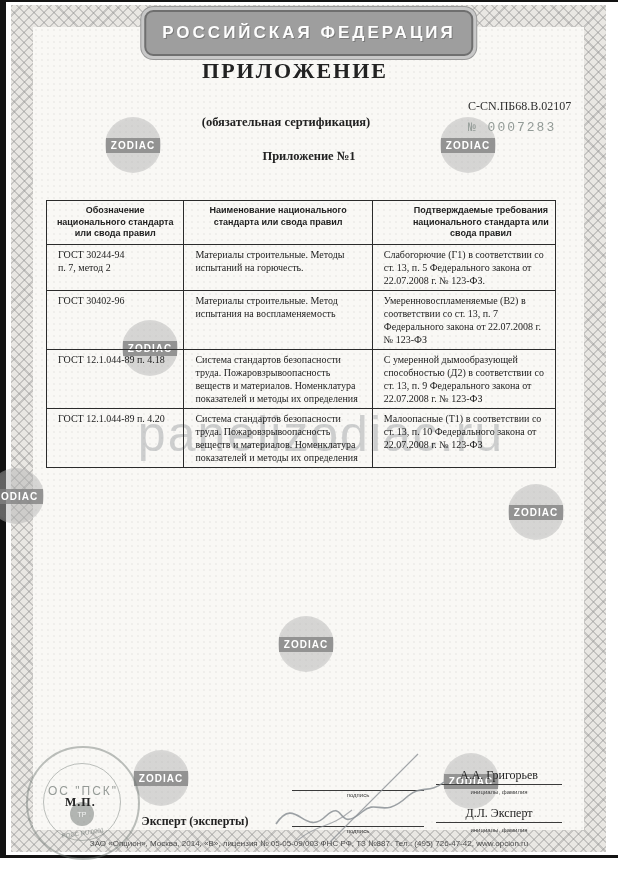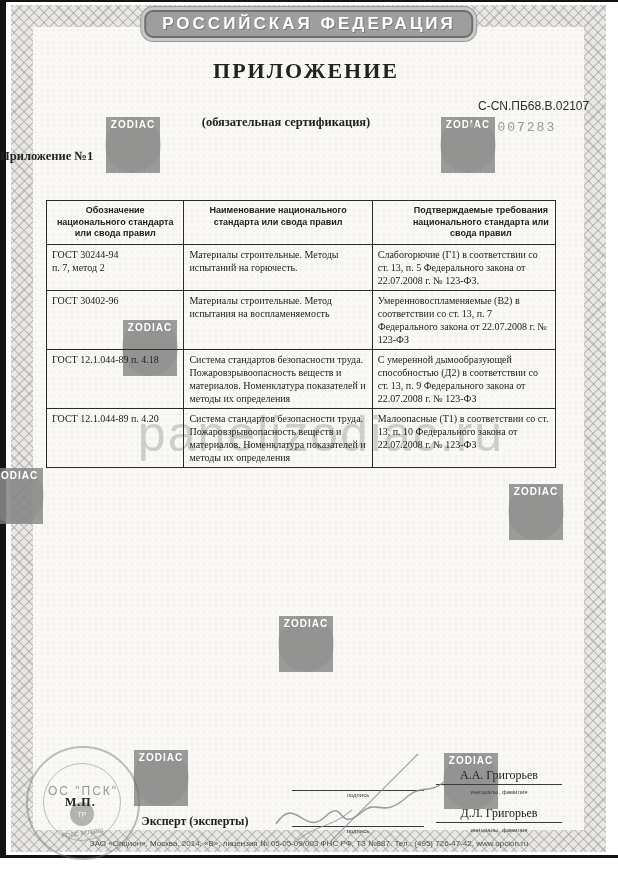--- a/index.html
+++ b/index.html
@@ -11,50 +11,50 @@
   .border-band{position:absolute;left:11px;top:5px;width:595px;height:847px;
     background:
       repeating-linear-gradient(45deg, rgba(140,140,140,.38) 0 1.5px, transparent 1.5px 7px),
       repeating-linear-gradient(135deg, rgba(140,140,140,.38) 0 1.5px, transparent 1.5px 7px),
       #e9e7e3;}
   .paper{position:absolute;left:33px;top:27px;width:551px;height:803px;background:#f9f8f5;
     background-image:radial-gradient(rgba(150,150,150,.10) 1px, transparent 1px);
     background-size:6px 6px;}
   
   .banner{position:absolute;top:10px;left:50%;transform:translateX(-50%);z-index:4;
-    background:#9e9e9e;border:2px solid #6f6f6f;border-radius:9px;padding:2px 16px;
+    background:#9e9e9e;border:2px solid #6f6f6f;border-radius:9px;padding:11px 16px;
     box-shadow:0 0 0 3px #c8c8c8, 0 0 0 4px #9a9a9a;}
   .banner span{color:#fdfdfd;font-family:"Liberation Sans",sans-serif;font-weight:bold;
     font-size:17px;letter-spacing:3px;text-shadow:1px 1px 0 #7a7a7a;white-space:nowrap;}
   
   .abs{position:absolute;z-index:3;}
-  .title{left:0;top:58px;width:590px;text-align:center;font-size:22px;font-weight:bold;letter-spacing:2px;margin-left:11px;}
+  .title{left:0;top:58px;width:590px;text-align:center;font-size:22px;font-weight:bold;letter-spacing:2px;}
   .subtitle{left:0;top:95px;width:558px;text-align:center;font-size:14px;font-weight:bold;letter-spacing:.5px;}
-  .cert-number{left:478px;top:99px;font-family:Liberation Sans, sans-serif;font-size:12px;color:#2e2e2e;}
+  .cert-number{left:468px;top:99px;font-family:Liberation Serif, serif;font-size:12px;color:#2e2e2e;}
   .cert-type{left:16px;top:115px;width:540px;text-align:center;font-size:12.5px;font-weight:bold;}
   .form-number{left:468px;top:120px;font-family:"Liberation Mono",monospace;font-size:13px;
     letter-spacing:2px;color:#939b97;}
-  .appendix-title{left:0;top:149px;width:618px;text-align:left;font-size:12.5px;font-weight:bold;}
+  .appendix-title{left:0;top:149px;width:618px;text-align:center;font-size:12.5px;font-weight:bold;}
   .appendix-desc{left:49px;top:163px;width:520px;text-align:center;font-size:11.5px;font-weight:bold;line-height:1.2;}
   
   .tbl{position:absolute;left:46px;top:200px;width:510px;z-index:3;border-collapse:collapse;}
   .tbl th,.tbl td{border:1px solid #2b2b2b;vertical-align:top;}
   .tbl th{font-family:"Liberation Sans",sans-serif;font-weight:bold;font-size:9px;
     text-align:center;padding:4px 6px;line-height:1.3;}
-  .tbl td{font-size:10px;line-height:1.3;padding:3px 5px;}
+  .tbl td{font-size:10px;line-height:1.3;padding:3px 11px;}
   .tbl td.c1{white-space:pre-line;width:27%;}
   .tbl td.c2{width:37%;}
   .tbl td.c3{width:36%;}
   
   .site-mark{position:absolute;left:12px;top:405px;width:618px;text-align:center;z-index:2;
     font-family:"Liberation Sans",sans-serif;font-size:50px;color:rgba(150,156,159,.45);
     letter-spacing:2px;pointer-events:none;}
   .zodiac{position:absolute;width:56px;height:56px;border-radius:50%;z-index:1;
     background:radial-gradient(circle, rgba(178,178,178,.50) 0 62%, rgba(178,178,178,.28) 100%);
-    display:flex;justify-content:center;pointer-events:none;}
+    display:flex;align-items:center;justify-content:center;pointer-events:none;}
   .zodiac span{background:rgba(128,128,128,.78);color:#fff;font-family:"Liberation Sans",sans-serif;
     font-weight:bold;font-size:10px;letter-spacing:1px;padding:2px 5px;}
   
   .role1{left:75px;top:760px;width:240px;text-align:center;font-size:11px;font-weight:bold;line-height:1.25;}
   .mp{left:65px;top:795px;font-size:12px;font-weight:bold;letter-spacing:1px;}
   .role2{left:95px;top:814px;width:200px;text-align:center;font-size:12px;font-weight:bold;}
   .sigline{position:absolute;z-index:3;border-bottom:1px solid #3a3a3a;}
   .sig1{left:292px;top:772px;width:132px;height:18px;}
   .sig2{left:292px;top:808px;width:132px;height:18px;}
   .caption{position:absolute;z-index:3;font-family:"Liberation Sans",sans-serif;font-size:6px;color:#3c3c3c;text-align:center;}
@@ -177,21 +177,21 @@
   <div class="abs mp">М.П.</div>
   <div class="abs role2">Эксперт (эксперты)</div>
 
   <div class="sigline sig1"></div>
   <div class="caption cap-sig1">подпись</div>
   <div class="sigline sig2"></div>
   <div class="caption cap-sig2">подпись</div>
 
   <div class="nameblock name1">А.А. Григорьев</div>
   <div class="caption cap-name1">инициалы, фамилия</div>
-  <div class="nameblock name2">Д.Л. Григорьев</div>
+  <div class="nameblock name2">Д.Л. Эксперт</div>
   <div class="caption cap-name2">инициалы, фамилия</div>
 
   <svg class="autograph" width="190" height="92" viewBox="0 0 190 92">
     <path d="M8,72 C28,42 36,86 58,64 C78,46 68,82 94,60 C110,46 114,68 140,44 C152,33 162,42 176,30" fill="none" stroke="#8b9095" stroke-width="1.6" opacity="0.85"></path>
     <path d="M62,90 L150,2" fill="none" stroke="#8b9095" stroke-width="1.2" opacity="0.8"></path>
     <path d="M30,88 C52,70 60,78 84,58" fill="none" stroke="#8b9095" stroke-width="1.2" opacity="0.7"></path>
   </svg>
 
   <div class="abs footer">ЗАО «Опцион», Москва, 2014, «В», лицензия № 05-05-09/003 ФНС РФ, ТЗ №887. Тел.: (495) 726-47-42, www.opcion.ru</div>
 

